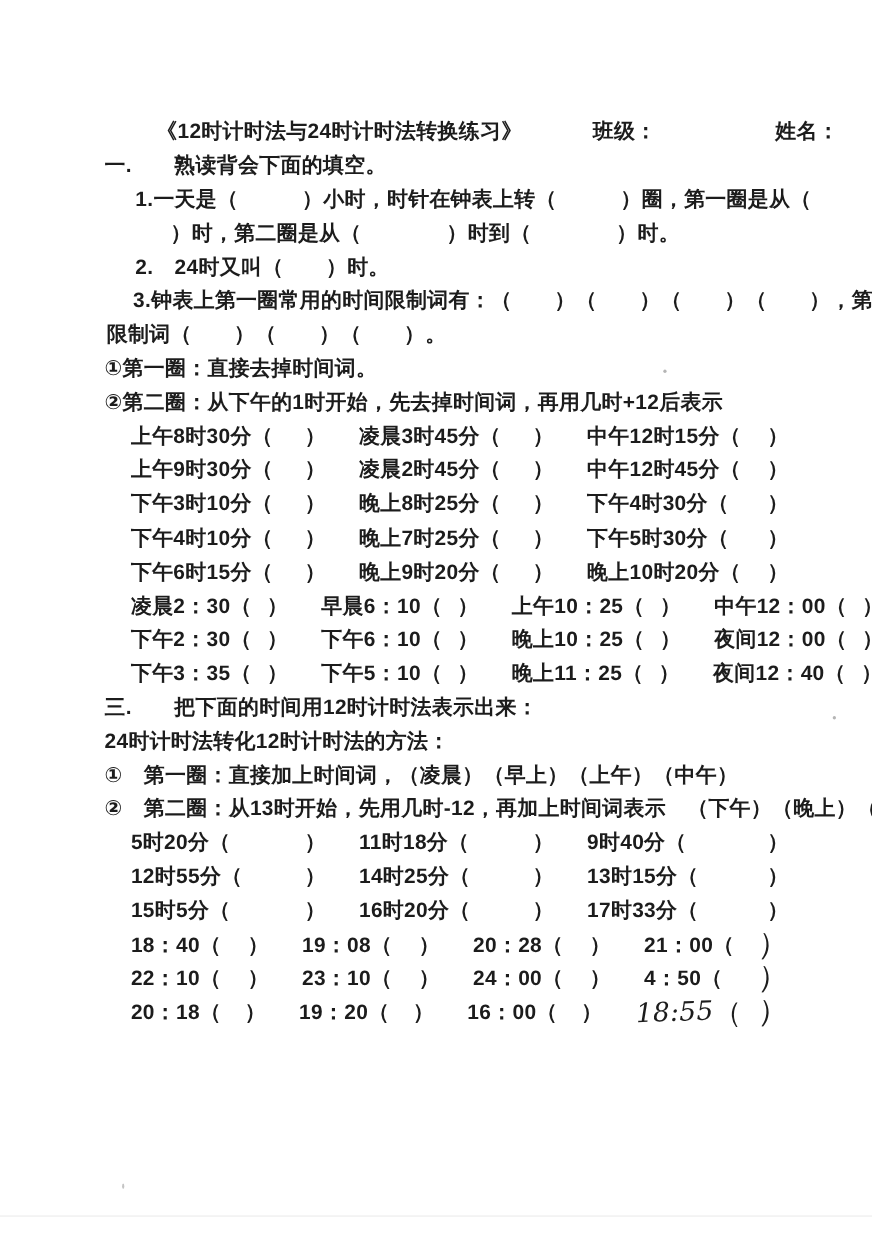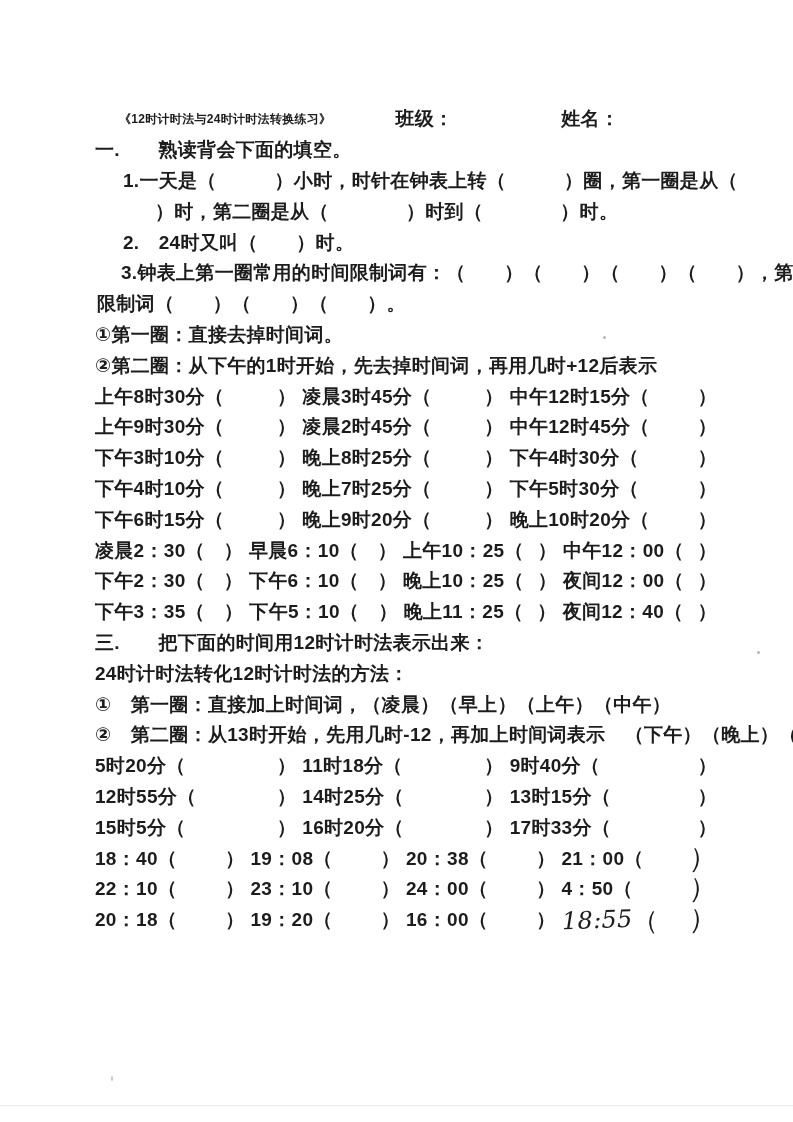--- a/index.html
+++ b/index.html
@@ -18,30 +18,30 @@
     position:absolute;
     top:104px;left:95px;right:76px;
   }
   .line{
     height:30.8px;
     display:flex;
     align-items:center;
     white-space:nowrap;
   }
   .header-line{height:30.8px;display:flex;align-items:center;white-space:nowrap;}
-  .title{margin-left:24px;font-size:12px;}
+  .title{margin-left:47px;font-size:19px;}
   .class-label{margin-left:64px;text-align:right;}
   .name-label{margin-left:108px;font-family:Liberation Mono, monospace;}
   .ml28{margin-left:28px;}
   .ml72{margin-left:60px;}
   .ml26{margin-left:26px;}
   .ml2{margin-left:2px;}
   
   .row{height:30.8px;display:flex;align-items:center;}
-  .row span.cell{flex:1;display:flex;align-items:center;white-space:nowrap;}
+  .row span.cell{flex:1;display:flex;align-items:center;white-space:nowrap;margin-left:24px;}
   .row span.cell .blank{flex:1;min-width:14px;}
   .row span.cell .cp{margin-right:6px;}
   .row span.cell:last-of-type .cp{margin-right:0;}
   
   .big-end span.cell:last-of-type .cp{
     font-size:28px;font-weight:400;
     font-family:"DejaVu Serif",serif;
     transform:rotate(4deg);
   }
   .last-hand span.cell:last-of-type .lbl{
@@ -350,21 +350,21 @@
           <span class="blank"></span>
           <span class="cp">）</span>
         </span>
         <span class="cell">
           <span class="lbl">19：08</span>
           <span class="op">（</span>
           <span class="blank"></span>
           <span class="cp">）</span>
         </span>
         <span class="cell">
-          <span class="lbl">20：38</span>
+          <span class="lbl">20：28</span>
           <span class="op">（</span>
           <span class="blank"></span>
           <span class="cp">）</span>
         </span>
         <span class="cell">
           <span class="lbl">21：00</span>
           <span class="op">（</span>
           <span class="blank"></span>
           <span class="cp">）</span>
         </span>

